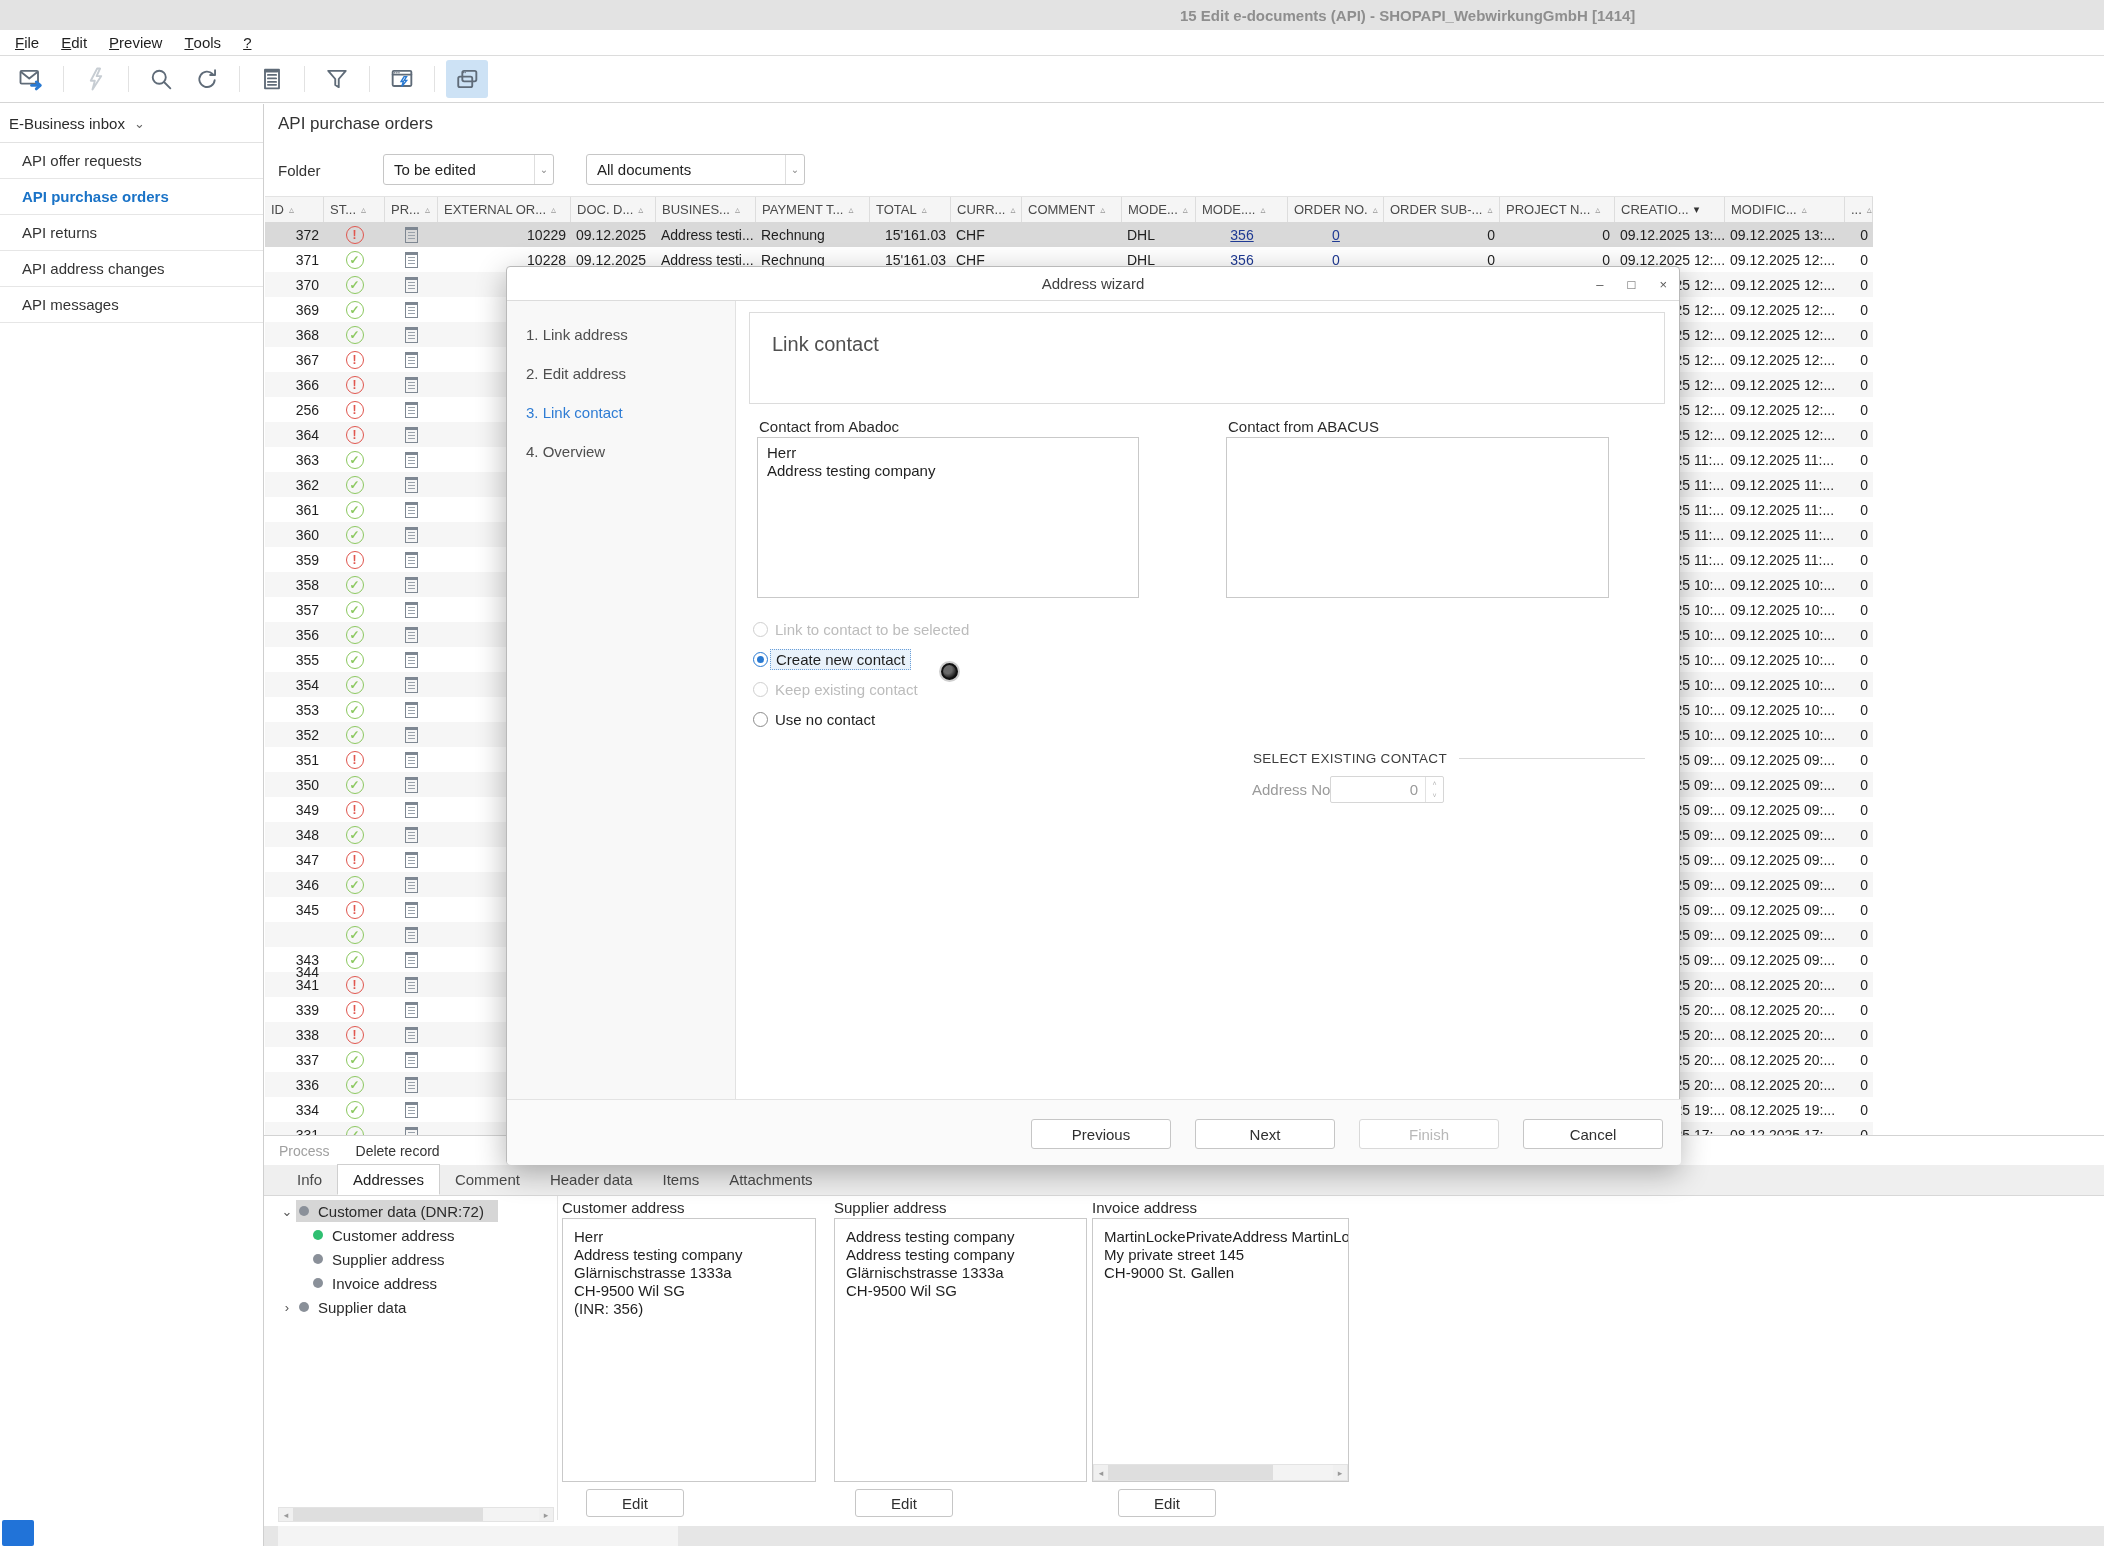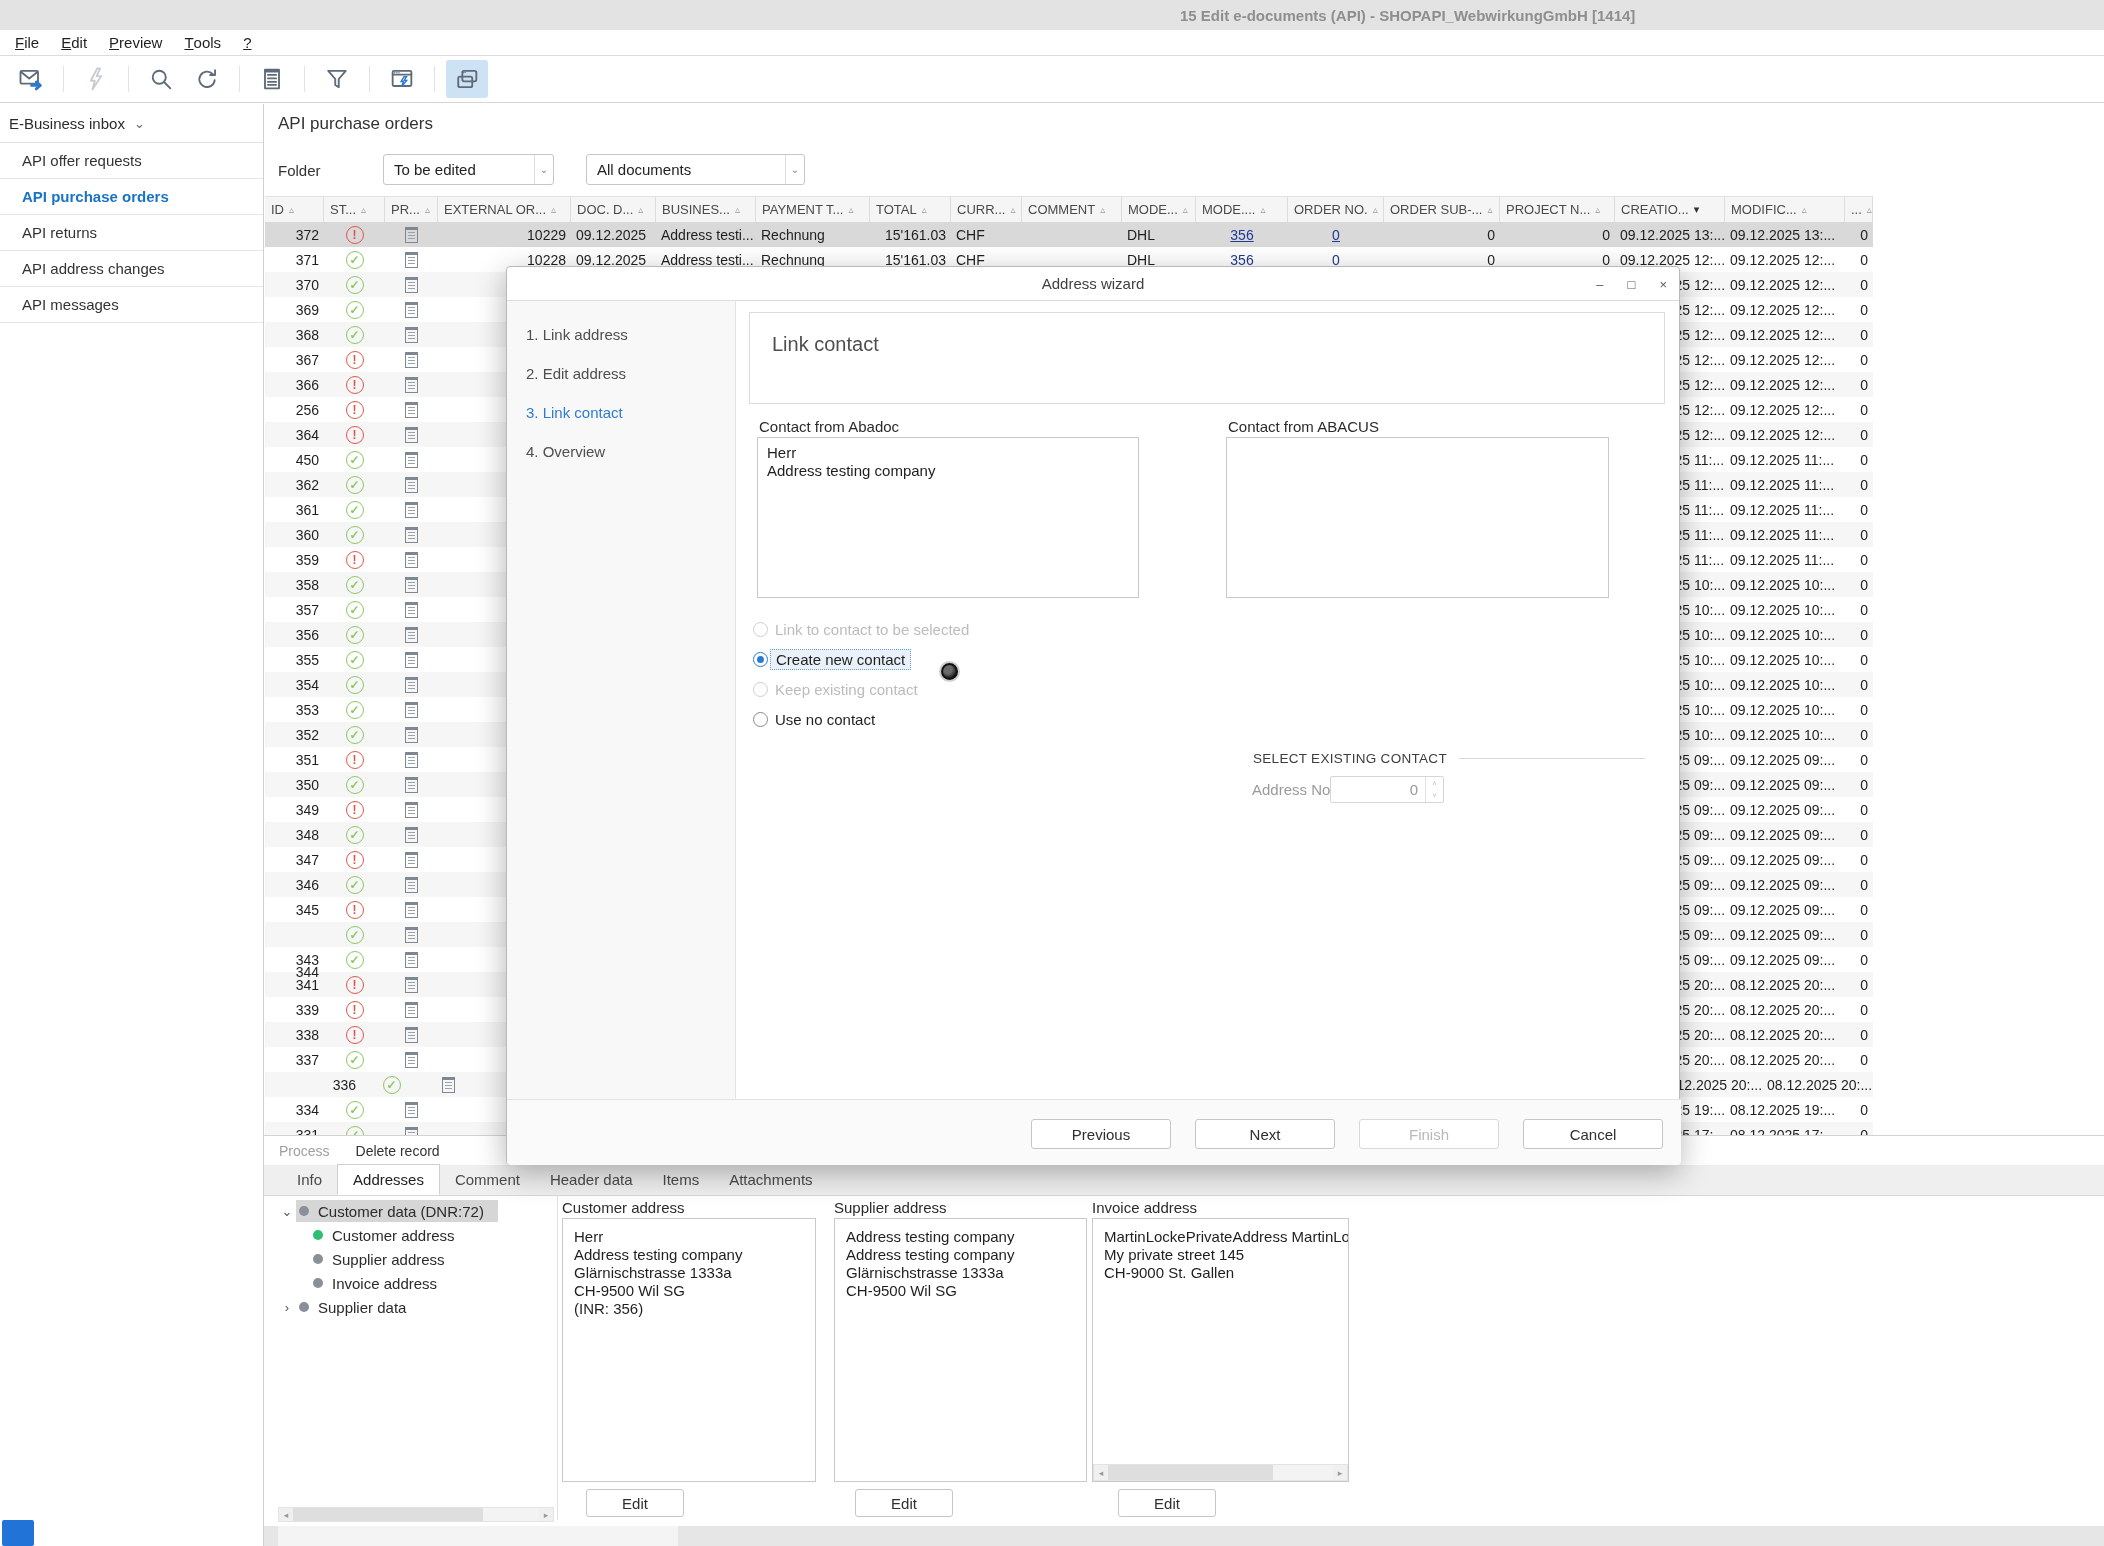--- a/index.html
+++ b/index.html
@@ -539,21 +539,21 @@
           <div class="td" style="width: 74px;"></div>
           <div class="td c" style="width: 92px;"></div>
           <div class="td c" style="width: 96px;"></div>
           <div class="td r" style="width: 116px;"></div>
           <div class="td r" style="width: 115px;"></div>
           <div class="td" style="width: 110px;">09.12.2025 12:...</div>
           <div class="td" style="width: 120px;">09.12.2025 12:...</div>
           <div class="td r" style="width: 28px;">0</div>
         </div>
         <div class="trow">
-          <div class="td r" style="width: 59px;">450</div>
+          <div class="td r" style="width: 59px;">363</div>
           <div class="td c" style="width: 61px;">
             <span class="st st-ok">✓</span>
           </div>
           <div class="td c" style="width: 53px;">
             <span class="doc-ic"></span>
           </div>
           <div class="td r" style="width: 133px;"></div>
           <div class="td" style="width: 85px;"></div>
           <div class="td" style="width: 100px;"></div>
           <div class="td" style="width: 114px;"></div>
@@ -1139,21 +1139,21 @@
           <div class="td" style="width: 74px;"></div>
           <div class="td c" style="width: 92px;"></div>
           <div class="td c" style="width: 96px;"></div>
           <div class="td r" style="width: 116px;"></div>
           <div class="td r" style="width: 115px;"></div>
           <div class="td" style="width: 110px;">08.12.2025 20:...</div>
           <div class="td" style="width: 120px;">08.12.2025 20:...</div>
           <div class="td r" style="width: 28px;">0</div>
         </div>
         <div class="trow alt">
-          <div class="td r" style="width: 59px; margin-left: 37px;">336</div>
+          <div class="td r" style="width: 59px;">336</div>
           <div class="td c" style="width: 61px;">
             <span class="st st-ok">✓</span>
           </div>
           <div class="td c" style="width: 53px;">
             <span class="doc-ic"></span>
           </div>
           <div class="td r" style="width: 133px;"></div>
           <div class="td" style="width: 85px;"></div>
           <div class="td" style="width: 100px;"></div>
           <div class="td" style="width: 114px;"></div>

